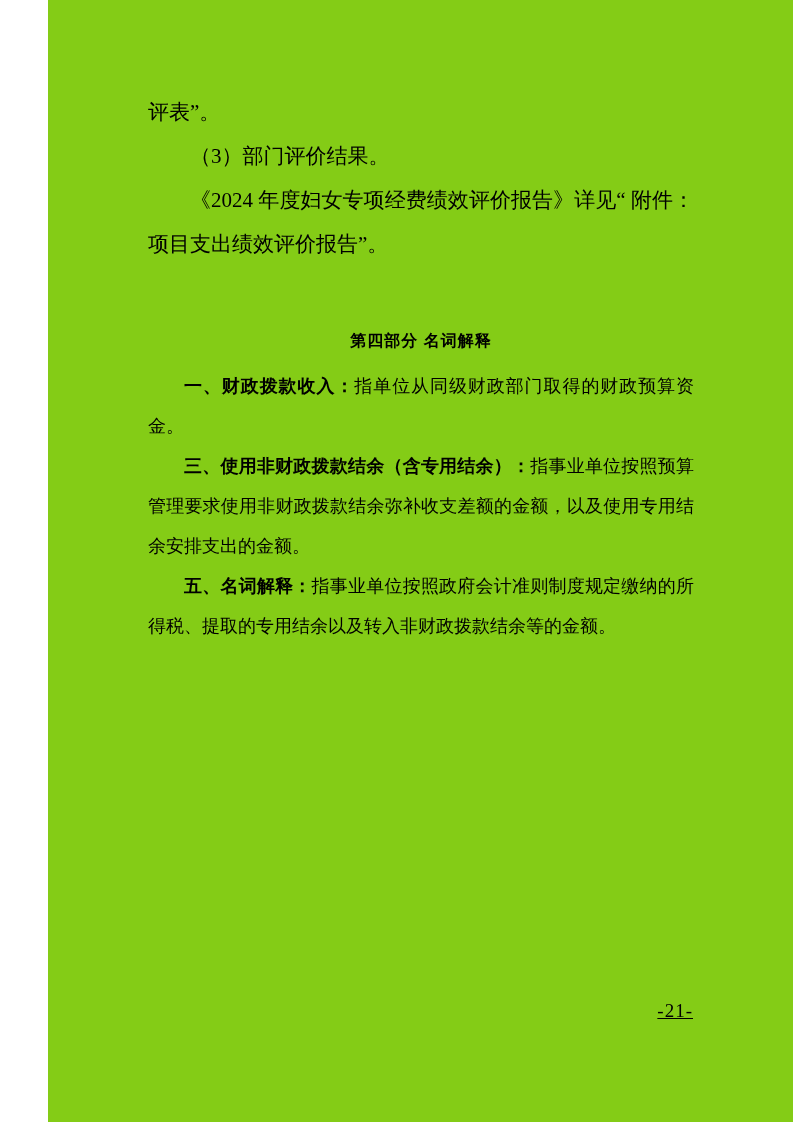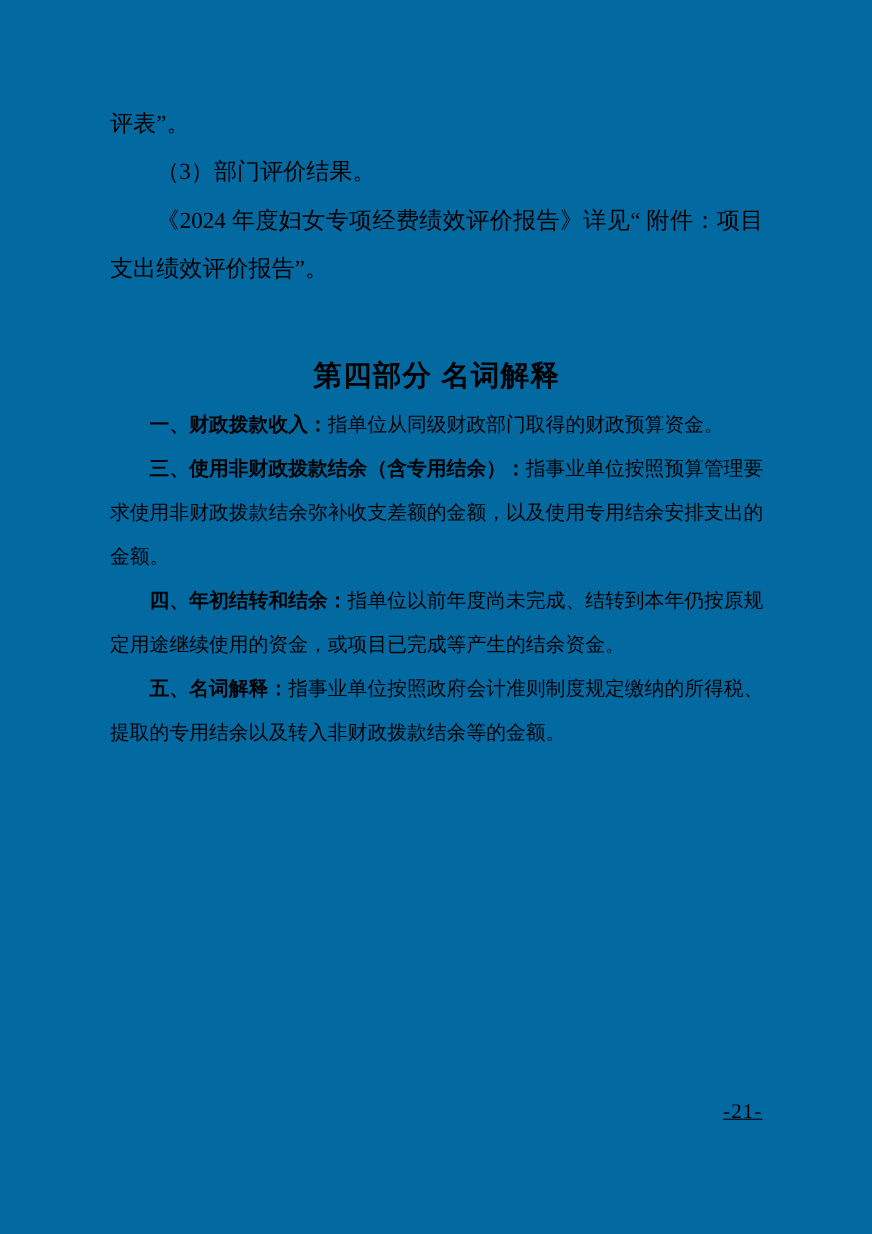--- a/index.html
+++ b/index.html
@@ -11,41 +11,42 @@
     height: 1122px;
     background: #ffffff;
     position: relative;
     font-family: "Liberation Serif", "DejaVu Serif", serif;
     color: #000000;
     overflow: hidden;
   }
   .page {
     position: absolute;
     inset: 0;
-    background: #0369a1;
+    background: #84cc16;
+    margin-left: 48px;
   }
   .content {
     position: absolute;
     left: 100px;
     right: 99px;
     top: 90px;
   }
   .top-block {
     font-size: 21px;
     line-height: 44px;
     text-align: justify;
   }
   .top-block p {
     margin: 0;
   }
   .indent {
     text-indent: 2em;
   }
   .heading {
-    font-size: 26px;
+    font-size: 16px;
     font-weight: bold;
     text-align: center;
     margin: 54px 0 4px 0;
     line-height: 42px;
     font-family: "Liberation Sans", "DejaVu Sans", sans-serif;
     letter-spacing: 1px;
   }
   .defs {
     font-size: 18px;
     line-height: 40px;
@@ -79,20 +80,19 @@
       <p>评表”。</p>
       <p class="indent">（3）部门评价结果。</p>
       <p class="indent">《2024 年度妇女专项经费绩效评价报告》详见“ 附件：项目支出绩效评价报告”。</p>
     </div>
 
     <h2 class="heading">第四部分 名词解释</h2>
 
     <div class="defs">
       <p><span class="term">一、财政拨款收入：</span><span>指单位从同级财政部门取得的财政预算资金。</span></p>
       <p><span class="term">三、使用非财政拨款结余（含专用结余）：</span><span>指事业单位按照预算管理要求使用非财政拨款结余弥补收支差额的金额，以及使用专用结余安排支出的金额。</span></p>
-      <p><span class="term">四、年初结转和结余：</span><span>指单位以前年度尚未完成、结转到本年仍按原规定用途继续使用的资金，或项目已完成等产生的结余资金。</span></p>
       <p><span class="term">五、名词解释：</span><span>指事业单位按照政府会计准则制度规定缴纳的所得税、提取的专用结余以及转入非财政拨款结余等的金额。</span></p>
     </div>
 
   </div>
 
   <div class="page-number">-21-</div>
 </div>
 
 </body></html>

